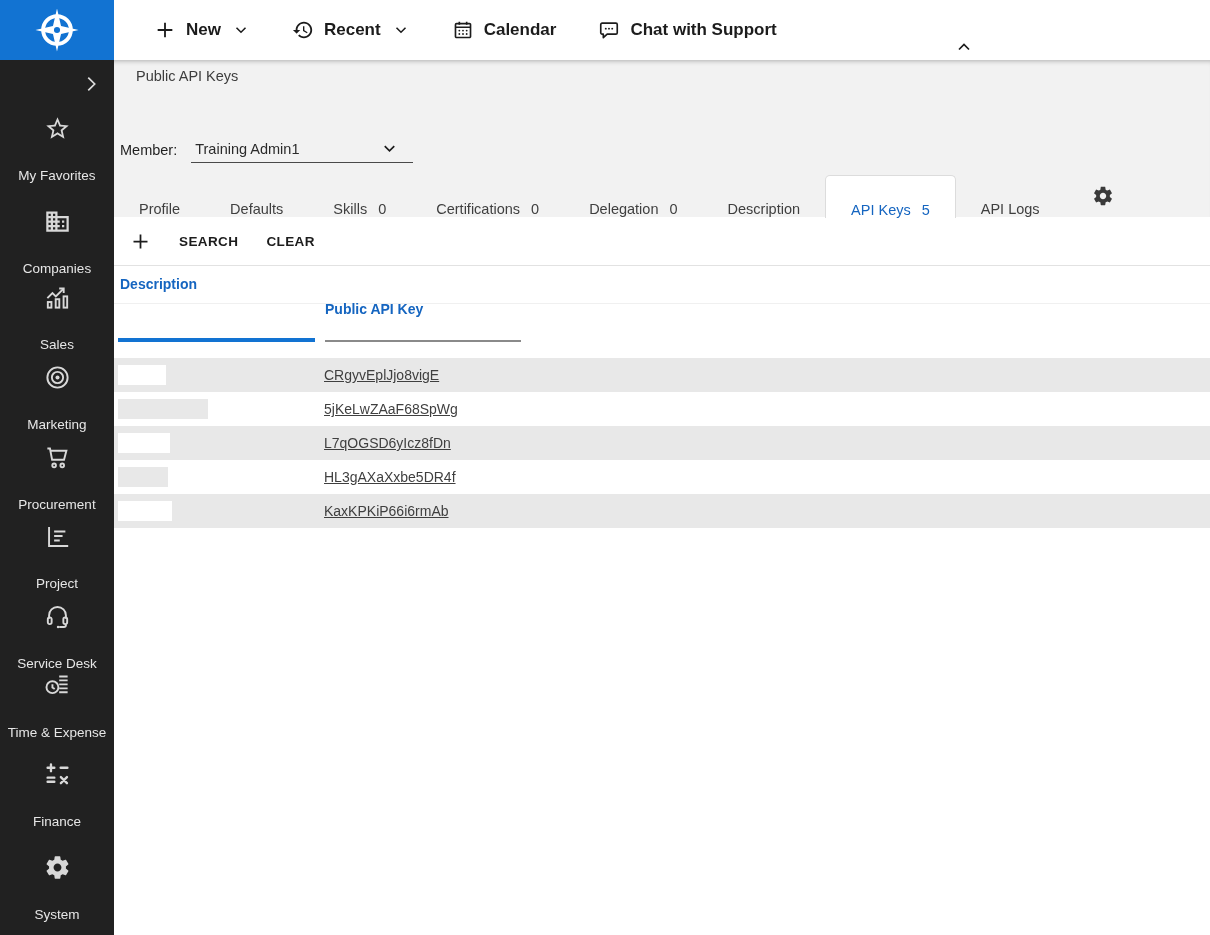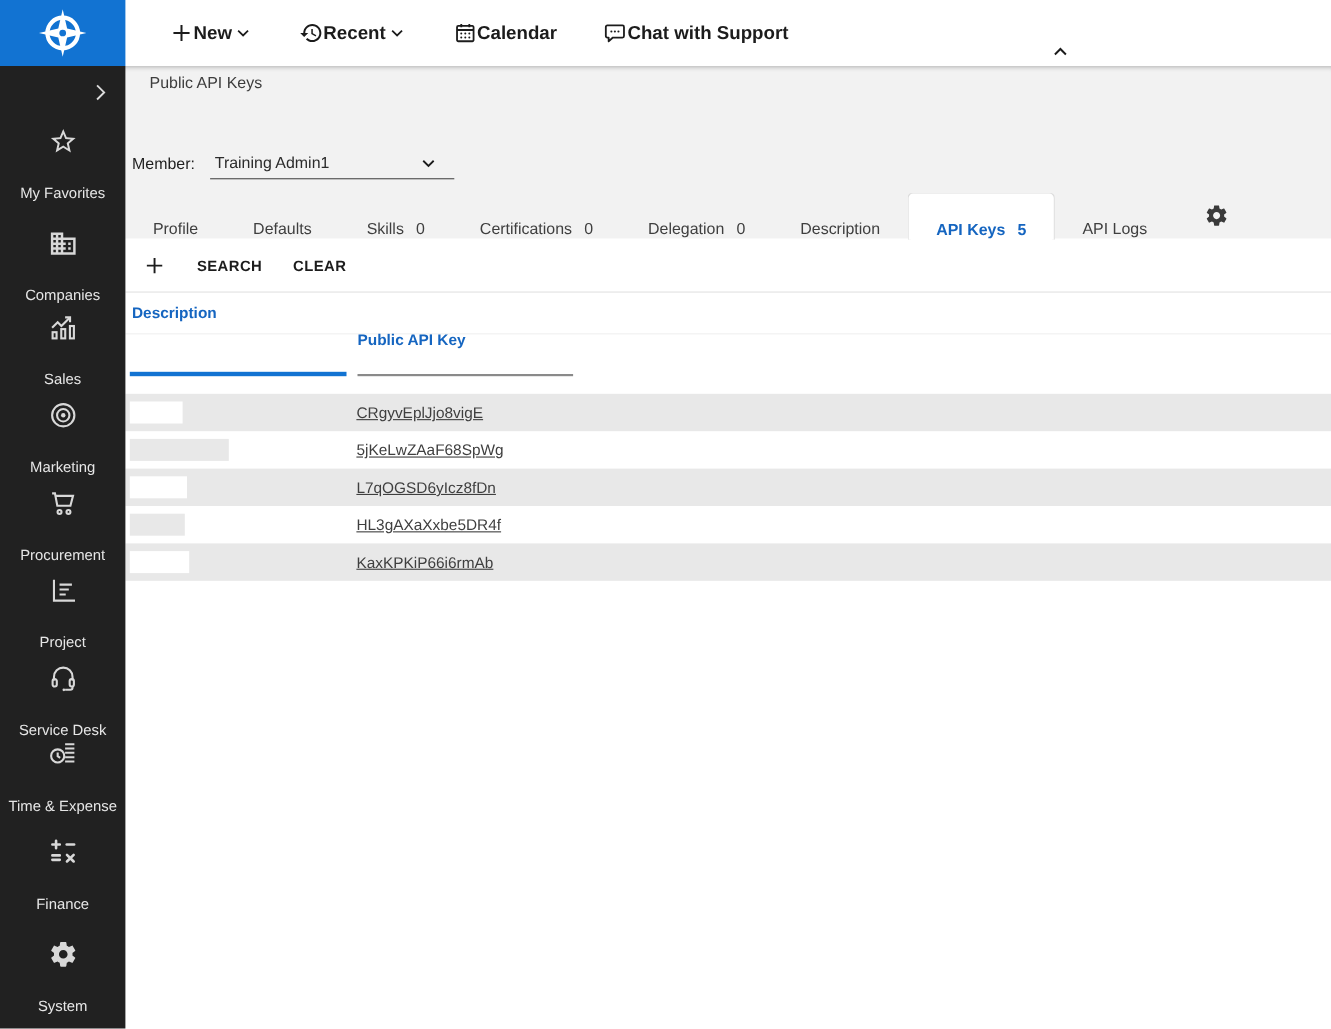--- a/index.html
+++ b/index.html
@@ -4,21 +4,21 @@
 <style>
   * { margin:0; padding:0; box-sizing:border-box; }
   html,body { width:1210px; height:935px; overflow:hidden; background:#fff;
               font-family:"Liberation Sans", sans-serif; }
 
   
   .topbar { position:absolute; left:0; top:0; width:1210px; height:60px; background:#fff; z-index:6; }
   .logo { position:absolute; left:0; top:0; width:114px; height:60px; background:#1273d2;
           display:flex; align-items:center; justify-content:center; color:#fff; cursor:pointer; }
   .topnav { position:absolute; left:154px; top:0; height:60px; display:flex; align-items:center; gap:42px; }
-  .topnav-item { display:flex; align-items:center; font-size:17px; font-weight:700;
+  .topnav-item { display:flex; align-items:center; gap:10px; font-size:17px; font-weight:700;
                  color:#1c1c1c; cursor:pointer; white-space:nowrap; }
   .tn-icon { width:22px; height:22px; display:inline-flex; color:#1c1c1c; }
   .tn-icon svg { width:100%; height:100%; }
   .tn-chevron { width:18px; height:18px; display:inline-flex; color:#1c1c1c; margin-left:1px; }
   .tn-chevron svg { width:100%; height:100%; }
   .collapse-btn { position:absolute; left:952px; top:37px; width:24px; height:20px; color:#1c1c1c;
                   cursor:pointer; display:flex; }
   .collapse-btn svg { width:100%; height:100%; }
 
   
@@ -46,21 +46,21 @@
   .member-select { margin-left:14px; width:222px; height:28px; border-bottom:1px solid #4a4a4a;
                    position:relative; display:flex; align-items:center; padding-left:4px;
                    font-size:14.5px; color:#2b2b2b; cursor:pointer; }
   .member-chevron { position:absolute; right:14px; top:4px; width:19px; height:19px; color:#1c1c1c; }
   .member-chevron svg { width:100%; height:100%; }
 
   .tabs { position:absolute; left:0; bottom:0; right:0; height:42px; display:flex; align-items:stretch; }
   .tab { display:flex; align-items:flex-end; padding:0 25px; font-size:14.5px; color:#3f3f3f;
          cursor:pointer; white-space:nowrap; }
   .tab .count { margin-left:11px; }
-  .tab.active { background:#fff; color:#1565c0; font-weight:700; border:1px solid #dcdcdc; border-bottom:none;
+  .tab.active { background:#fff; color:#1565c0; font-weight:400; border:1px solid #dcdcdc; border-bottom:none;
                 border-radius:5px 5px 0 0; height:43px; margin-bottom:-1px; position:relative; z-index:2; }
   .tab-gear { display:flex; align-items:center; margin-left:27px; width:22px; color:#3a3a3a; cursor:pointer; }
   .tab-gear svg { width:22px; height:22px; }
 
   .toolbar { position:absolute; left:0; top:157px; right:0; height:49px; background:#fff;
              border-bottom:1px solid #e2e2e2; display:flex; align-items:center; }
   .tb-add { margin-left:16px; width:21px; height:21px; color:#1c1c1c; cursor:pointer; display:flex; }
   .tb-add svg { width:100%; height:100%; }
   .tb-btn { margin-left:28px; font-size:13.5px; font-weight:700; letter-spacing:.4px; color:#1c1c1c; cursor:pointer; }
 

